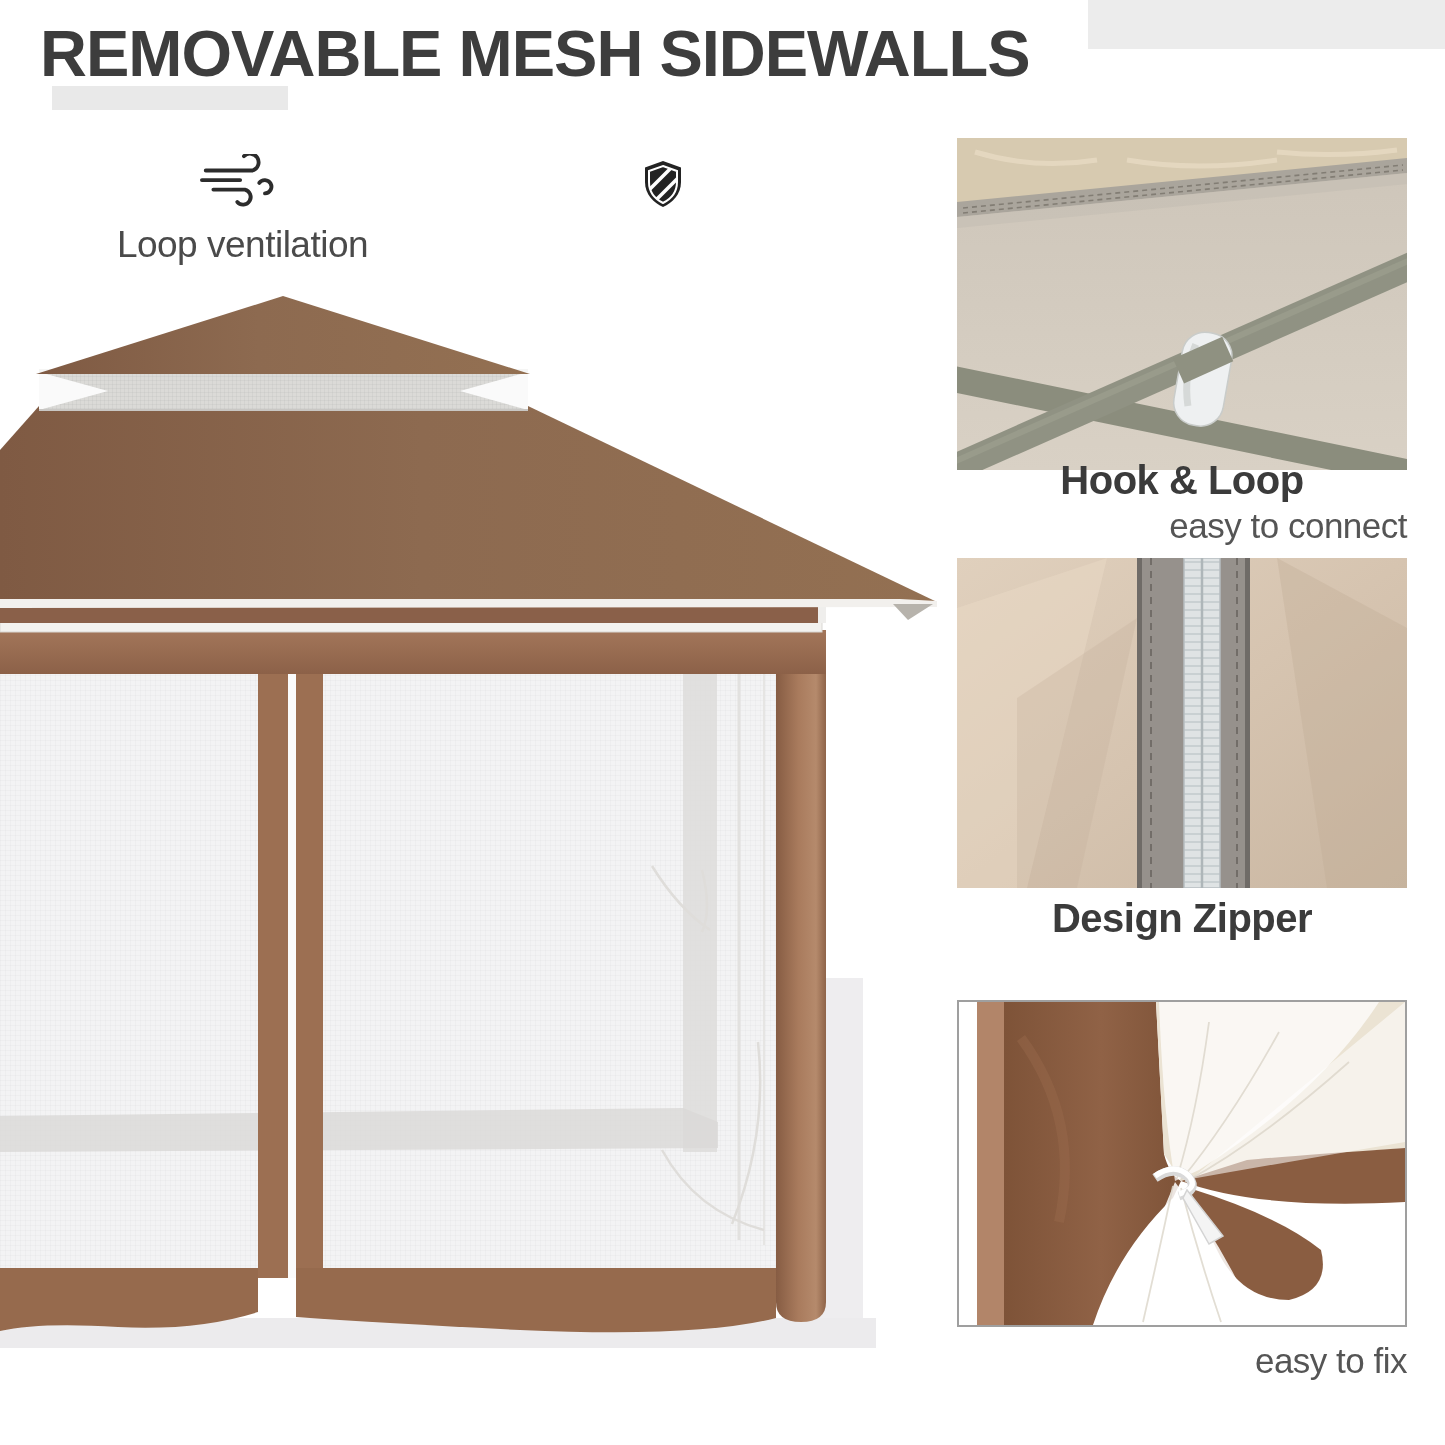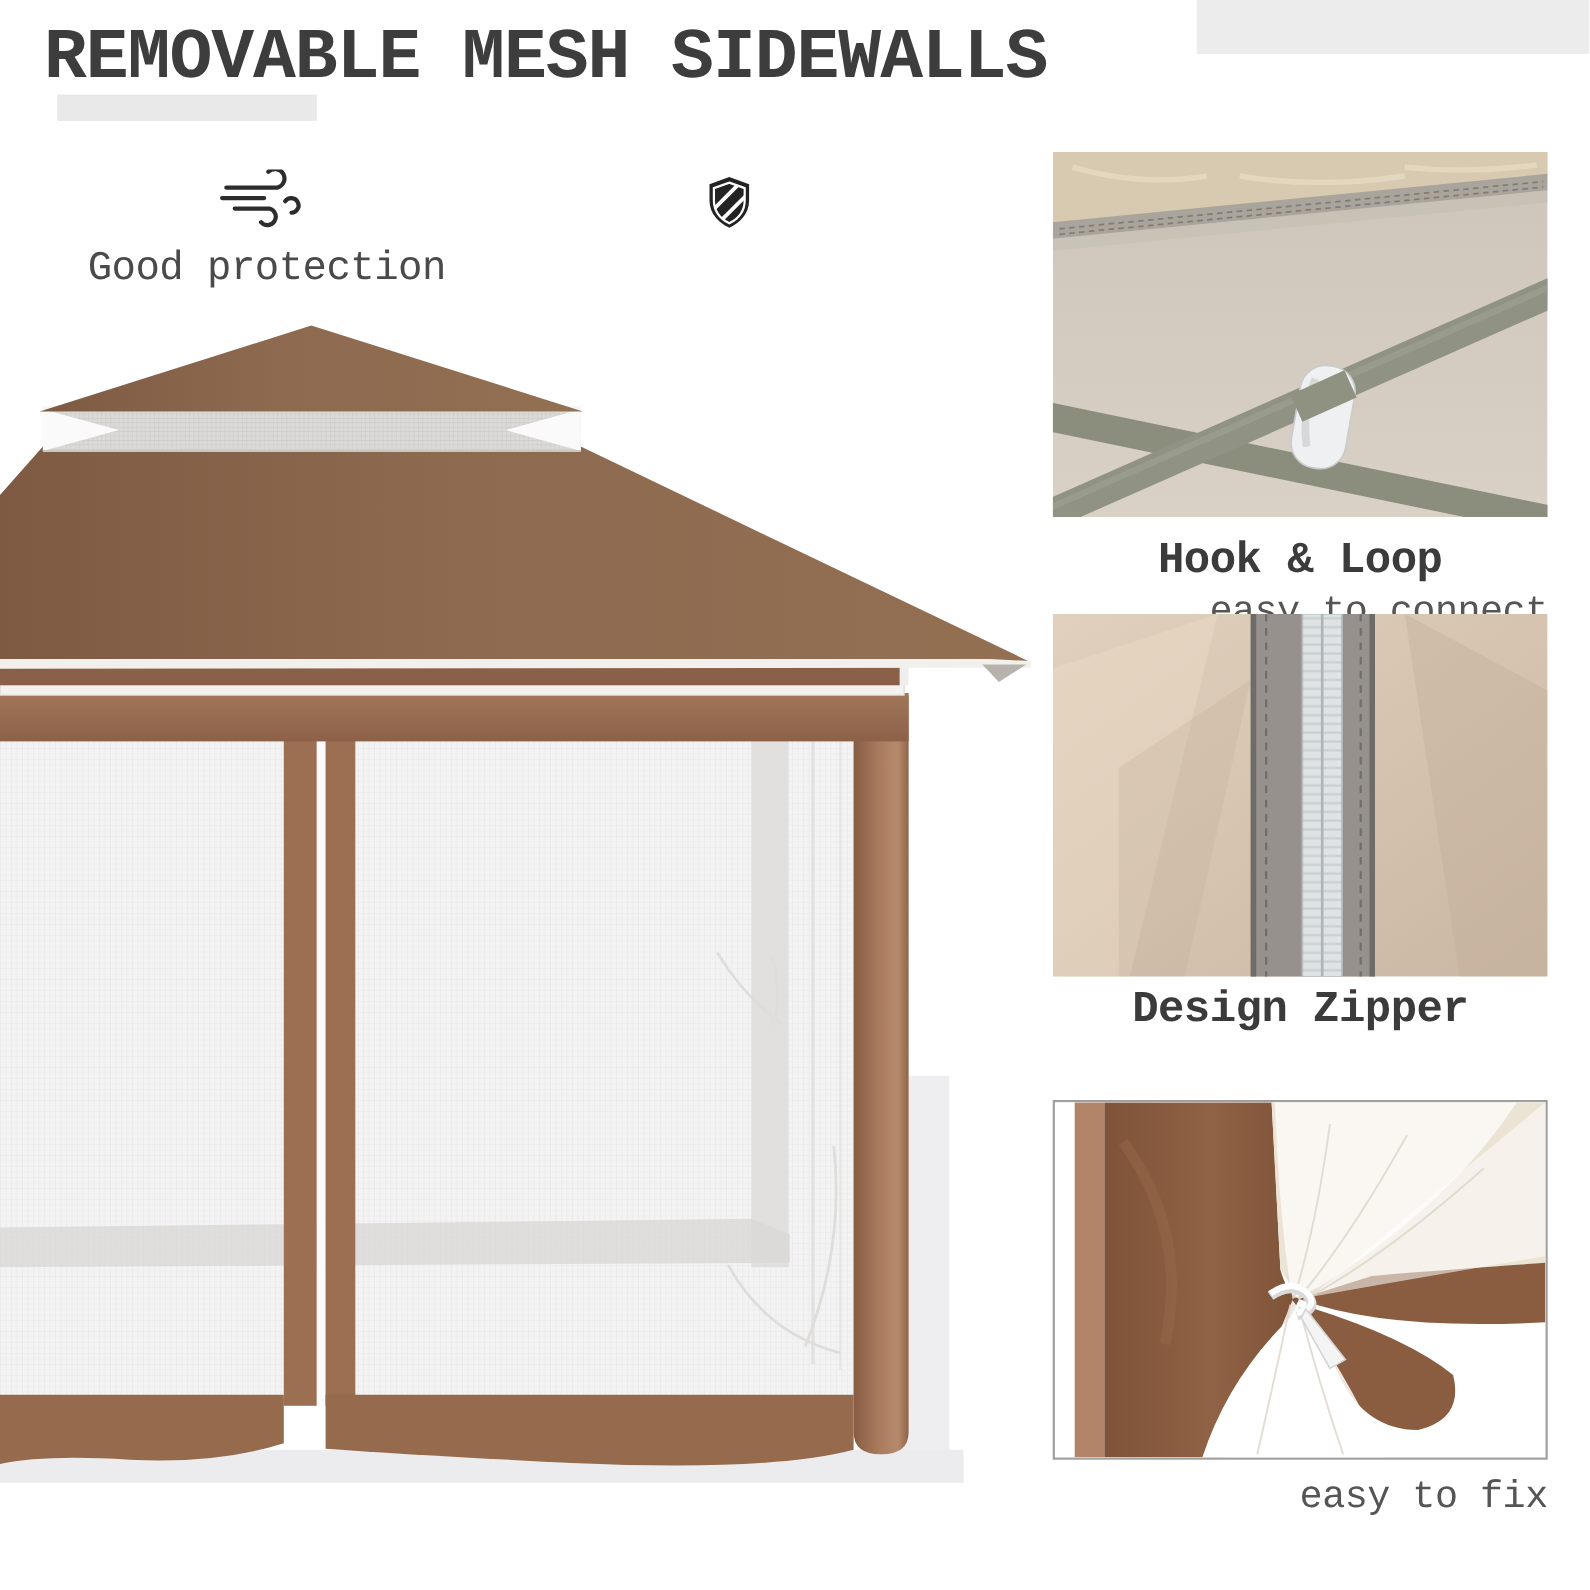--- a/index.html
+++ b/index.html
@@ -1,38 +1,38 @@
 <!DOCTYPE html>
 <html><head>
 <meta charset="utf-8">
 <style>
   html,body{margin:0;padding:0;background:#ffffff;}
   .canvas{position:relative;width:1445px;height:1445px;background:#ffffff;overflow:hidden;
-          font-family:Liberation Mono, monospace;}
+          font-family:Liberation Sans, sans-serif;}
   
   .title-underline{position:absolute;left:52px;top:86px;width:236px;height:24px;background:#e9e9e9;z-index:1;}
   .page-title{position:absolute;left:40px;top:16px;z-index:2;font-size:65px;font-weight:700;
               color:#3d3d3d;letter-spacing:-1px;white-space:nowrap;}
   .corner-block{position:absolute;left:1088px;top:0;width:357px;height:49px;background:#ececec;}
   
   .feature{position:absolute;top:150px;display:flex;flex-direction:column;align-items:center;}
   .feature.vent{left:85px;width:315px;}
   .feature.prot{left:505px;width:315px;}
   .f-icon{height:58px;display:flex;align-items:flex-end;justify-content:center;}
   .f-label{margin-top:16px;font-size:37px;font-weight:400;color:#4a4a4a;letter-spacing:-0.5px;white-space:nowrap;}
   
   .gazebo{position:absolute;left:0;top:0;width:960px;height:1445px;}
   
   .photo{position:absolute;left:957px;width:450px;overflow:hidden;}
   .photo svg{display:block;}
   .photo.p1{top:138px;height:332px;}
   .photo.p2{top:558px;height:330px;}
   .photo.p3{top:1000px;height:327px;border:2px solid #9f9f9f;box-sizing:border-box;background:#ffffff;}
   .caption{position:absolute;left:957px;width:450px;text-align:center;}
-  .caption.c1{top:488px;}
+  .caption.c1{top:458px;}
   .caption.c2{top:896px;}
   .caption.c3{top:1338px;}
   .cap-title{font-size:40px;font-weight:700;color:#3b3b3b;letter-spacing:-0.5px;}
   .cap-sub{margin-top:3px;font-size:35px;font-weight:400;color:#555555;letter-spacing:-0.5px;text-align:right;}
 </style>
 </head>
 <body>
 
 <div class="canvas">
 
@@ -44,21 +44,21 @@
     <div class="f-icon">
       <svg width="86" height="54" viewBox="0 0 90 56" fill="none">
         <g stroke="#2c2c2c" stroke-width="4" stroke-linecap="round">
           <path d="M6,17 H55 a9,9 0 1 0 -9,-15"></path>
           <path d="M2,27 H42"></path>
           <path d="M14,37 H47 a8,8 0 1 1 -8,13"></path>
           <path d="M62,30 a7,7 0 1 1 6,11"></path>
         </g>
       </svg>
     </div>
-    <div class="f-label">Good protection</div>
+    <div class="f-label">Loop ventilation</div>
   </div>
 
   <div class="feature prot">
     <div class="f-icon">
       <svg width="44" height="48" viewBox="0 0 44 48">
         <defs>
           <clipPath id="shieldClip">
             <path d="M22,6 L36,11 V22 C36,32 30,39 22,43 C14,39 8,32 8,22 V11 Z"></path>
           </clipPath>
         </defs>

